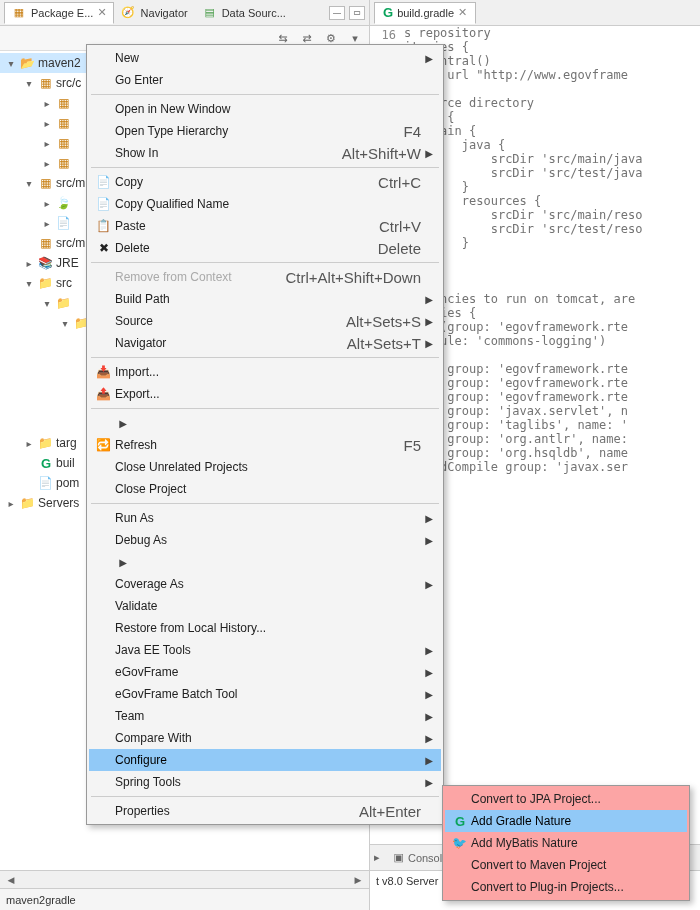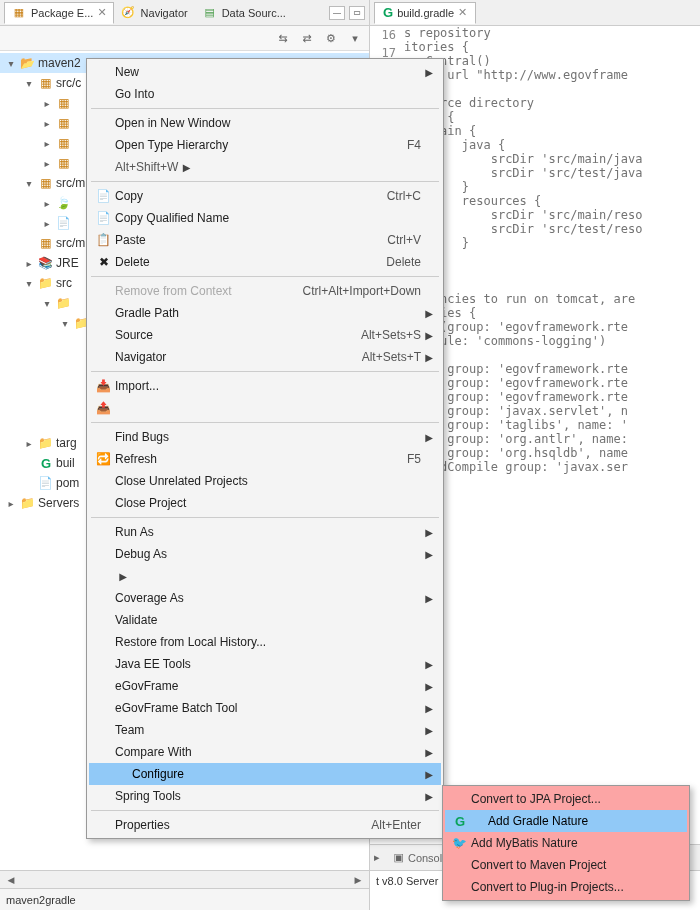--- a/index.html
+++ b/index.html
@@ -177,45 +177,44 @@
     .servers-panel {
       height: 40px;
       border-top: 1px solid #ccc;
       background: #fff;
       padding: 4px 6px;
       font-size: 11px;
     }
     .server-status { color: #c48a00; }
     .ctx-menu {
       position: absolute;
-      left: 86px; top: 58px;
+      left: 86px; top: 44px;
       width: 358px;
       background: #f4f4f4;
       border: 1px solid #999;
       box-shadow: 3px 3px 6px rgba(0,0,0,0.25);
       padding: 2px;
       z-index: 100;
     }
     .ctx-item {
       display: flex;
       align-items: center;
       height: 22px;
       padding: 0 8px 0 4px;
       font-size: 12px;
       color: #222;
     }
     .ctx-item.disabled { color: #aaa; }
     .ctx-item.hl {
       background: #91c9f7;
       color: #000;
-      gap: 17px;
     }
     .ctx-icon { width: 22px; display: flex; justify-content: center; font-size: 12px; }
     .ctx-label { flex: 1; }
-    .ctx-shortcut { font-size: 12px; color: #555; }
+    .ctx-shortcut { font-size: 15px; color: #555; }
     .ctx-arrow { width: 12px; text-align: right; font-size: 10px; color: #444; }
     .ctx-sep { height: 1px; background: #ccc; margin: 3px 2px; }
     .sub-menu {
       position: absolute;
       left: 442px; top: 785px;
       width: 248px;
       background: #fca5a5;
       border: 1px solid #999;
       box-shadow: 3px 3px 6px rgba(0,0,0,0.25);
       padding: 2px;
@@ -434,39 +433,40 @@
 
 <div class="ctx-menu" id="ctx">
     <div class="ctx-item">
       <span class="ctx-icon"></span>
       <span class="ctx-label">New</span>
       <span class="ctx-shortcut"></span>
       <span class="ctx-arrow">▶</span>
     </div>
     <div class="ctx-item">
       <span class="ctx-icon"></span>
-      <span class="ctx-label">Go Into</span>
+      <span class="ctx-label">Go Enter</span>
       <span class="ctx-shortcut"></span>
       <span class="ctx-arrow"></span>
     </div>
     <div class="ctx-sep"></div>
     <div class="ctx-item">
       <span class="ctx-icon"></span>
       <span class="ctx-label">Open in New Window</span>
       <span class="ctx-shortcut"></span>
       <span class="ctx-arrow"></span>
     </div>
     <div class="ctx-item">
       <span class="ctx-icon"></span>
       <span class="ctx-label">Open Type Hierarchy</span>
       <span class="ctx-shortcut">F4</span>
       <span class="ctx-arrow"></span>
     </div>
     <div class="ctx-item">
       <span class="ctx-icon"></span>
+      <span class="ctx-label">Show In</span>
       <span class="ctx-shortcut">Alt+Shift+W </span>
       <span class="ctx-arrow">▶</span>
     </div>
     <div class="ctx-sep"></div>
     <div class="ctx-item">
       <span class="ctx-icon">📄</span>
       <span class="ctx-label">Copy</span>
       <span class="ctx-shortcut">Ctrl+C</span>
       <span class="ctx-arrow"></span>
     </div>
@@ -485,26 +485,26 @@
     <div class="ctx-item">
       <span class="ctx-icon">✖</span>
       <span class="ctx-label">Delete</span>
       <span class="ctx-shortcut">Delete</span>
       <span class="ctx-arrow"></span>
     </div>
     <div class="ctx-sep"></div>
     <div class="ctx-item disabled">
       <span class="ctx-icon"></span>
       <span class="ctx-label">Remove from Context</span>
-      <span class="ctx-shortcut">Ctrl+Alt+Import+Down</span>
-      <span class="ctx-arrow"></span>
-    </div>
-    <div class="ctx-item">
-      <span class="ctx-icon"></span>
-      <span class="ctx-label">Gradle Path</span>
+      <span class="ctx-shortcut">Ctrl+Alt+Shift+Down</span>
+      <span class="ctx-arrow"></span>
+    </div>
+    <div class="ctx-item">
+      <span class="ctx-icon"></span>
+      <span class="ctx-label">Build Path</span>
       <span class="ctx-shortcut"></span>
       <span class="ctx-arrow">▶</span>
     </div>
     <div class="ctx-item">
       <span class="ctx-icon"></span>
       <span class="ctx-label">Source</span>
       <span class="ctx-shortcut">Alt+Sets+S </span>
       <span class="ctx-arrow">▶</span>
     </div>
     <div class="ctx-item">
@@ -515,27 +515,27 @@
     </div>
     <div class="ctx-sep"></div>
     <div class="ctx-item">
       <span class="ctx-icon">📥</span>
       <span class="ctx-label">Import...</span>
       <span class="ctx-shortcut"></span>
       <span class="ctx-arrow"></span>
     </div>
     <div class="ctx-item">
       <span class="ctx-icon">📤</span>
+      <span class="ctx-label">Export...</span>
       <span class="ctx-shortcut"></span>
       <span class="ctx-arrow"></span>
     </div>
     <div class="ctx-sep"></div>
     <div class="ctx-item">
       <span class="ctx-icon"></span>
-      <span class="ctx-label">Find Bugs</span>
       <span class="ctx-shortcut"></span>
       <span class="ctx-arrow">▶</span>
     </div>
     <div class="ctx-item">
       <span class="ctx-icon">🔁</span>
       <span class="ctx-label">Refresh</span>
       <span class="ctx-shortcut">F5</span>
       <span class="ctx-arrow"></span>
     </div>
     <div class="ctx-item">

